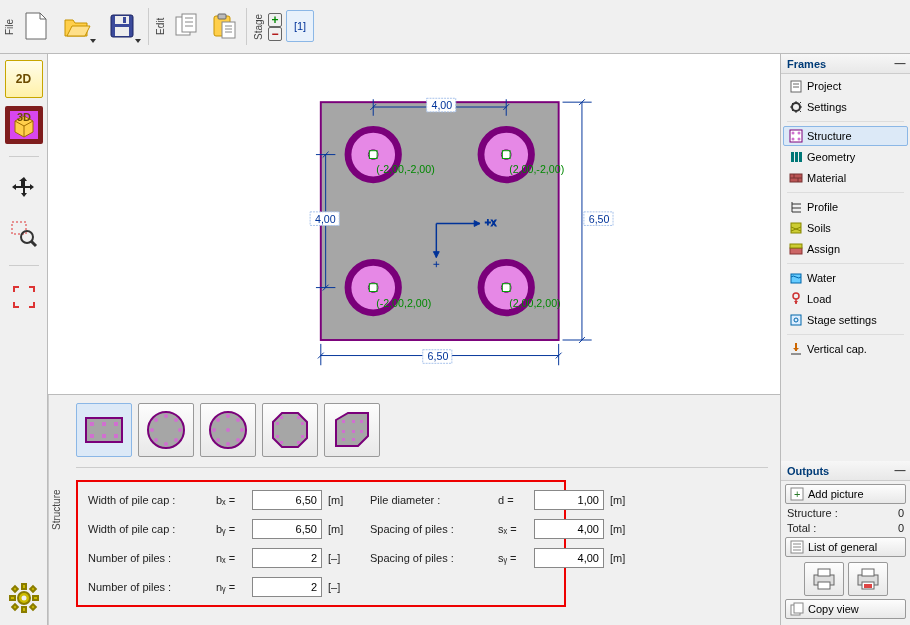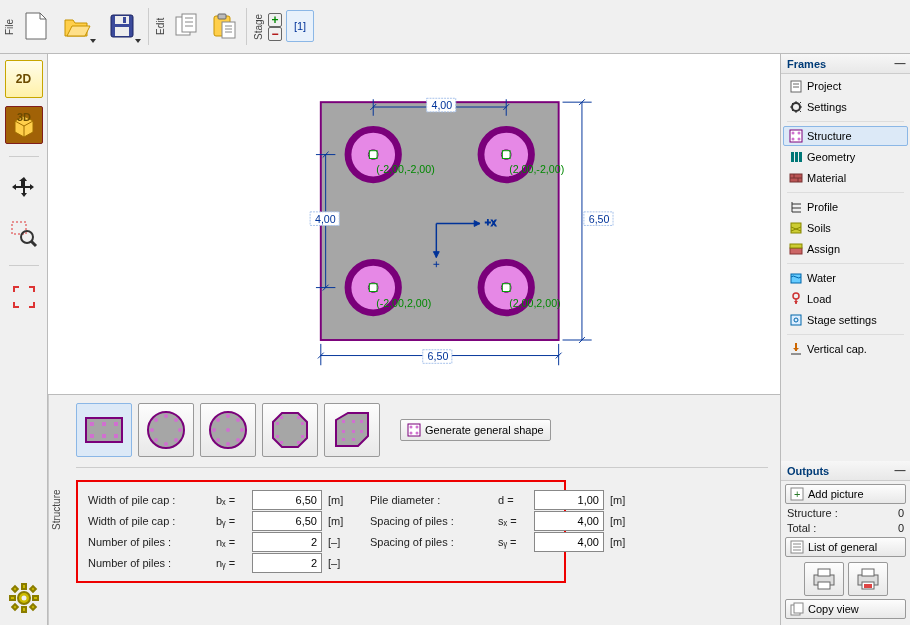--- a/index.html
+++ b/index.html
@@ -17,21 +17,21 @@
 .tb-stage div { width:14px;height:14px;border:1px solid #666;border-radius:2px;display:flex;align-items:center;justify-content:center;font-weight:bold;font-size:12px; }
 .stage-plus { color:#008800; }
 .stage-minus { color:#aa0000; }
 .stage-tab { width:28px;height:32px;margin:6px 0 0 2px;border:1px solid #8bb7e6;border-radius:2px;background:#e8f1fb;display:flex;align-items:center;justify-content:center;color:#003399;cursor:pointer; }
 
 
 .main { position:absolute; top:54px; left:0; right:0; bottom:0; display:flex; }
 
 
 .left-tools { width:48px; background:#f0f0f0; border-right:1px solid #bbb; display:flex; flex-direction:column; align-items:center; padding:6px 0; gap:8px; }
-.lt-btn { width:38px; height:38px; border:1px solid #7f1d1d; border-radius:2px; display:flex; align-items:center; justify-content:center; cursor:pointer; background:#a16207; }
+.lt-btn { width:38px; height:38px; border:5px solid #7f1d1d; border-radius:2px; display:flex; align-items:center; justify-content:center; cursor:pointer; background:#d946ef; }
 .lt-btn.active { background:linear-gradient(#fffdeb,#fff1a8); border:1px solid #c7a600; }
 .lt-btn.plain { border:1px solid transparent; background:transparent; }
 .lt-sep { width:30px; height:0; border-top:1px solid #ccc; margin:4px 0; }
 .lt-spacer { flex:1; }
 
 
 .right-col { width:130px; background:#f0f0f0; border-left:1px solid #bbb; display:flex; flex-direction:column; }
 .panel-head { height:20px; border-bottom:1px solid #ccc; background:linear-gradient(#f7f7f7,#e8e8e8); display:flex; align-items:center; padding:0 6px; color:#003b77; font-weight:bold; position:relative; }
 .panel-head .minimize { position:absolute; right:4px; top:3px; width:12px; height:12px; display:flex; align-items:flex-end; justify-content:center; color:#444; font-weight:bold; cursor:pointer; }
 .panel-body { padding:2px 2px 6px 2px; display:flex; flex-direction:column; gap:1px; }
@@ -54,21 +54,21 @@
 .bottom-panel { height:230px; background:#f0f0f0; display:flex; }
 .bottom-label-v { display:flex; align-items:center; justify-content:center; font-size:10px; color:#444; padding:0 2px; writing-mode: vertical-rl; transform: rotate(180deg); border-right:1px solid #ccc; }
 .bottom-content { flex:1; padding:8px 12px; display:flex; flex-direction:column; gap:4px; }
 .shape-row { display:flex; align-items:center; gap:6px; }
 .shape-btn { width:56px; height:54px; border:1px solid #999; border-radius:2px; background:linear-gradient(#fdfdfd,#e8e8e8); display:flex; align-items:center; justify-content:center; cursor:pointer; }
 .shape-btn.selected { border:1px solid #8bb7e6; background:#dce9f7; }
 .gen-btn { height:22px; border:1px solid #999; border-radius:2px; background:linear-gradient(#fdfdfd,#e8e8e8); display:flex; align-items:center; gap:4px; padding:0 6px; cursor:pointer; margin-left:14px; }
 
 .hr { border-top:1px solid #ccc; margin:6px 0 8px 0; }
 .input-grid-wrap { border:2px solid #e00; padding:8px 10px; width:490px; display:flex; gap:22px; }
-.input-col { display:flex; flex-direction:column; gap:1px; }
+.input-col { display:flex; flex-direction:column; gap:9px; }
 .input-row { display:flex; align-items:center; gap:6px; }
 .input-row label { width:96px; color:#222; }
 .input-row .sym { width:30px; color:#222;margin-left:26px; }
 .input-row input { width:70px; height:20px; border:1px solid #888; padding:0 4px; text-align:right; background:#fff; }
 .input-row .unit { width:20px; color:#222; }
 
 
 svg { overflow:visible; }
 
 </style>
@@ -336,30 +336,20 @@
                   <rect x="22" y="12" width="3" height="3"></rect>
                   <rect x="30" y="12" width="3" height="3"></rect>
                   <rect x="12" y="22" width="3" height="3"></rect>
                   <rect x="22" y="22" width="3" height="3"></rect>
                   <rect x="30" y="22" width="3" height="3"></rect>
                   <rect x="12" y="30" width="3" height="3"></rect>
                   <rect x="22" y="30" width="3" height="3"></rect>
                 </g>
               </svg>
           </div>
-          <div class="gen-btn">
-            <svg width="14" height="14">
-                <rect x="1" y="1" width="12" height="12" fill="#fff" stroke="#7a007a"></rect>
-                <circle cx="4" cy="4" r="1.5" fill="#d070d0"></circle>
-                <circle cx="10" cy="4" r="1.5" fill="#d070d0"></circle>
-                <circle cx="4" cy="10" r="1.5" fill="#d070d0"></circle>
-                <circle cx="10" cy="10" r="1.5" fill="#d070d0"></circle>
-              </svg>
-            <span>Generate general shape</span>
-          </div>
         </div>
 
         <div class="hr"></div>
 
         <div class="input-grid-wrap">
           <div class="input-col">
             <div class="input-row">
               <label>Width of pile cap :</label>
               <span class="sym">bₓ =</span>
               <input value="6,50" style="">

